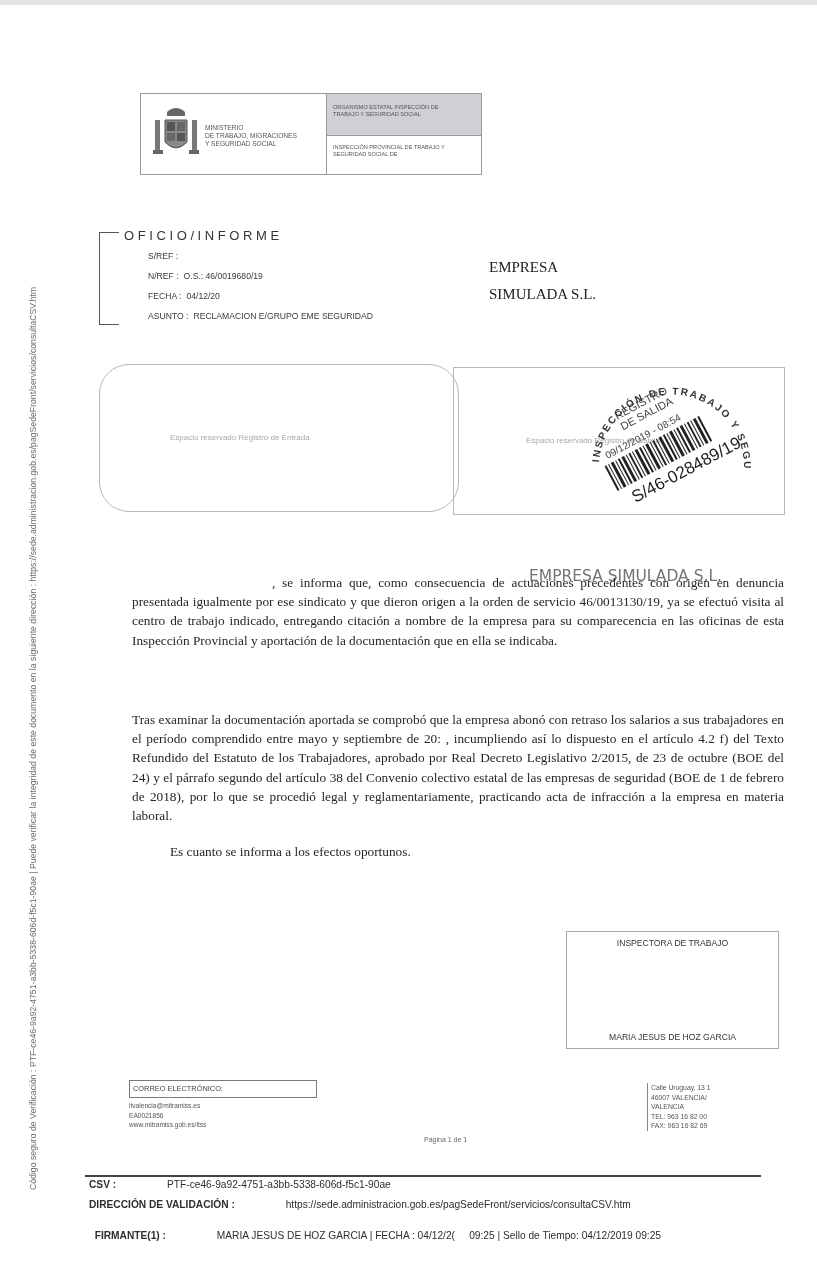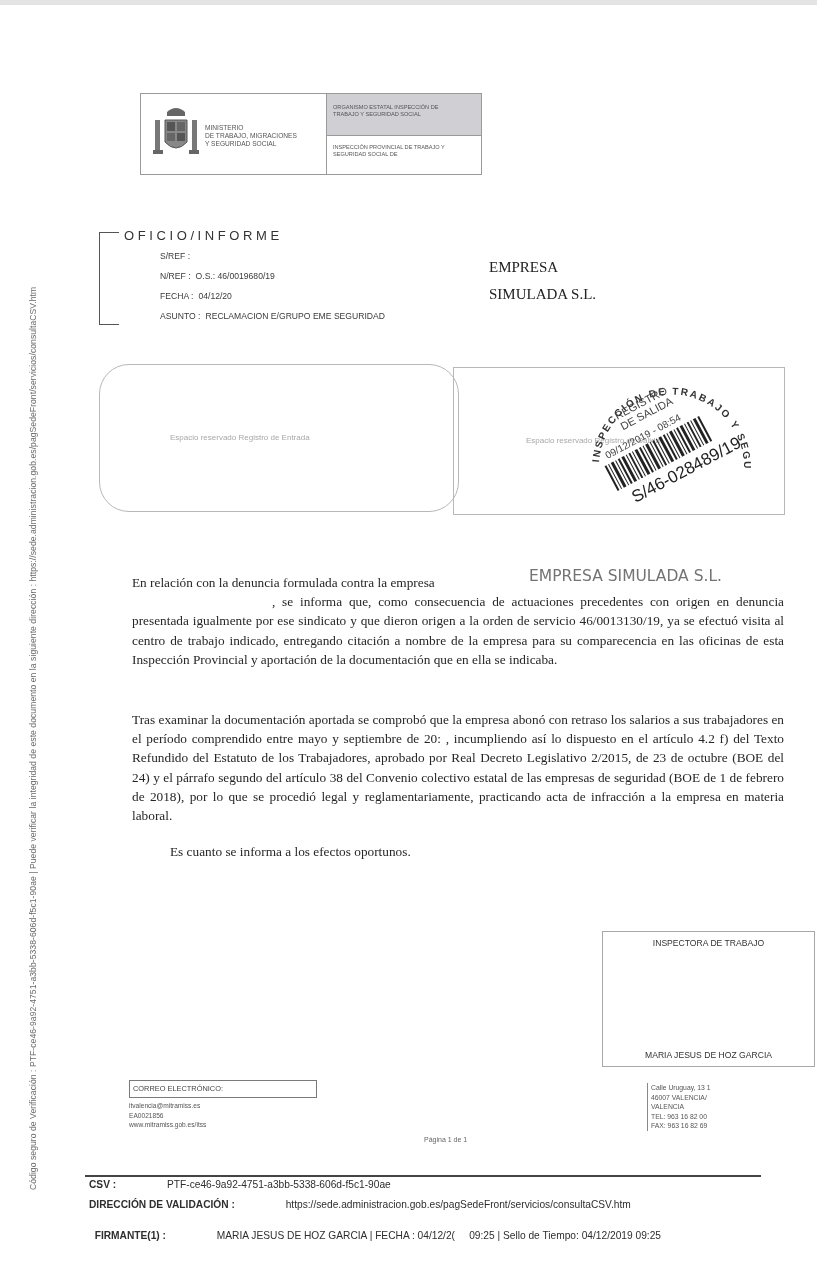--- a/index.html
+++ b/index.html
@@ -21,21 +21,21 @@
   .coat { position: absolute; left: 12px; top: 12px; width: 46px; height: 56px; }
   .ministry { position: absolute; left: 64px; top: 30px; font-size: 6.6px; line-height: 8px; color: #555; text-transform: uppercase; }
   .header-right-top { position: absolute; left: 186px; top: 0; width: 154px; height: 42px; background: #cfcfd4; border-bottom: 1px solid #9a9a9a; padding: 10px 6px 0 6px; font-size: 5.6px; line-height: 7px; color: #555; text-transform: uppercase; }
   .header-right-bottom { position: absolute; left: 186px; top: 42px; width: 154px; height: 38px; padding: 8px 6px 0 6px; font-size: 5.6px; line-height: 7px; color: #555; text-transform: uppercase; }
 
   
   .oficio-bracket { position: absolute; left: 99px; top: 232px; width: 20px; height: 92px; border-top: 1.5px solid #555; border-left: 1.5px solid #555; }
   .oficio-bracket::after { content: ""; position: absolute; left: -1.5px; bottom: -1px; width: 20px; border-bottom: 1.5px solid #555; }
   .oficio-title { position: absolute; left: 124px; top: 228px; font-size: 13px; letter-spacing: 3.6px; color: #333; }
   .ref-line { position: absolute; left: 148px; font-size: 8.6px; color: #3a3a3a; white-space: nowrap; }
-  .ref-line .lbl { margin-right: 5px; margin-left: 12px; }
+  .ref-line .lbl { margin-right: 5px; }
 
   .recipient { position: absolute; left: 489px; top: 254px; font-family: Liberation Serif, serif; font-size: 15px; line-height: 27px; color: #222; }
 
   
   .reg-box { position: absolute; border: 1px solid #b8b8b8; }
   .reg-box-entrada { left: 99px; top: 364px; width: 360px; height: 148px; border-radius: 30px; }
   .reg-box-salida { left: 453px; top: 367px; width: 332px; height: 148px; }
   .reg-label { position: absolute; font-size: 8px; color: #a8a8a8; white-space: nowrap; }
   .reg-box-entrada .reg-label { left: 70px; top: 68px; }
   .reg-box-salida .reg-label { left: 72px; top: 68px; }
@@ -44,21 +44,21 @@
 
   
   .body-text { position: absolute; left: 132px; width: 652px; font-family: "Liberation Serif", serif; font-size: 13.3px; line-height: 19.2px; color: #262626; text-align: justify; }
   .p1 { top: 573px; }
   .p1-first { display: block; }
   .inline-company { position: absolute; left: 529px; top: 567px; font-family: "DejaVu Sans", sans-serif; font-size: 15.5px; color: #737373; white-space: nowrap; }
   .p2 { top: 710px; }
   .p3 { top: 842px; left: 170px; width: 400px; }
 
   
-  .sig-box { position: absolute; left: 566px; top: 931px; width: 213px; height: 136px; border: 1px solid #a8a8a8; margin-left: 36px; }
+  .sig-box { position: absolute; left: 566px; top: 931px; width: 213px; height: 118px; border: 1px solid #a8a8a8; }
   .sig-title { position: absolute; left: 0; width: 100%; top: 6px; text-align: center; font-size: 8.6px; color: #333; }
   .sig-name { position: absolute; left: 0; width: 100%; bottom: 6px; text-align: center; font-size: 8.6px; color: #333; }
 
   
   .email-box { position: absolute; left: 129px; top: 1080px; width: 188px; height: 18px; border: 1px solid #7a7a7a; font-size: 7.4px; color: #444; padding: 3px 0 12px 3px; }
   .email-lines { position: absolute; left: 129px; top: 1101px; font-size: 6.6px; line-height: 9.5px; color: #555; }
   .address { position: absolute; left: 647px; top: 1083px; border-left: 1px solid #888; padding-left: 3px; font-size: 6.8px; line-height: 9.5px; color: #555; }
   .pagina { position: absolute; left: 424px; top: 1136px; font-size: 7px; color: #666; }
 
   .csv-rule { position: absolute; left: 85px; top: 1175px; width: 676px; height: 2px; background: #444; }
@@ -170,21 +170,20 @@
         <rect x="119" y="85" width="1" height="28"></rect>
       <rect x="122" y="85" width="3" height="28"></rect>
         <rect x="127" y="85" width="2" height="28"></rect>
     </g>
     <text x="32" y="132" font-family="Liberation Sans, sans-serif" font-size="17" fill="#222">S/46-028489/19</text>
   </g>
 </svg>
 
 <div class="inline-company">EMPRESA SIMULADA S.L.</div>
 <div class="body-text p1">
-  <span class="p1-first">En relación con la denuncia formulada contra la empresa</span>
   <span class="p1-rest" style="display:block;text-indent:140px;">, se informa que, como consecuencia de actuaciones precedentes con origen en denuncia presentada igualmente por ese sindicato y que dieron origen a la orden de servicio 46/0013130/19, ya se efectuó visita al centro de trabajo indicado, entregando citación a nombre de la empresa para su comparecencia en las oficinas de esta Inspección Provincial y aportación de la documentación que en ella se indicaba.</span>
 </div>
 <div class="body-text p2">Tras examinar la documentación aportada se comprobó que la empresa abonó con retraso los salarios a sus trabajadores en el período comprendido entre mayo y septiembre de 20: , incumpliendo así lo dispuesto en el artículo 4.2 f) del Texto Refundido del Estatuto de los Trabajadores, aprobado por Real Decreto Legislativo 2/2015, de 23 de octubre (BOE del 24) y el párrafo segundo del artículo 38 del Convenio colectivo estatal de las empresas de seguridad (BOE de 1 de febrero de 2018), por lo que se procedió legal y reglamentariamente, practicando acta de infracción a la empresa en materia laboral.</div>
 <div class="body-text p3">Es cuanto se informa a los efectos oportunos.</div>
 
 <div class="sig-box">
   <div class="sig-title">INSPECTORA DE TRABAJO</div>
   <div class="sig-name">MARIA JESUS DE HOZ GARCIA</div>
 </div>
 

